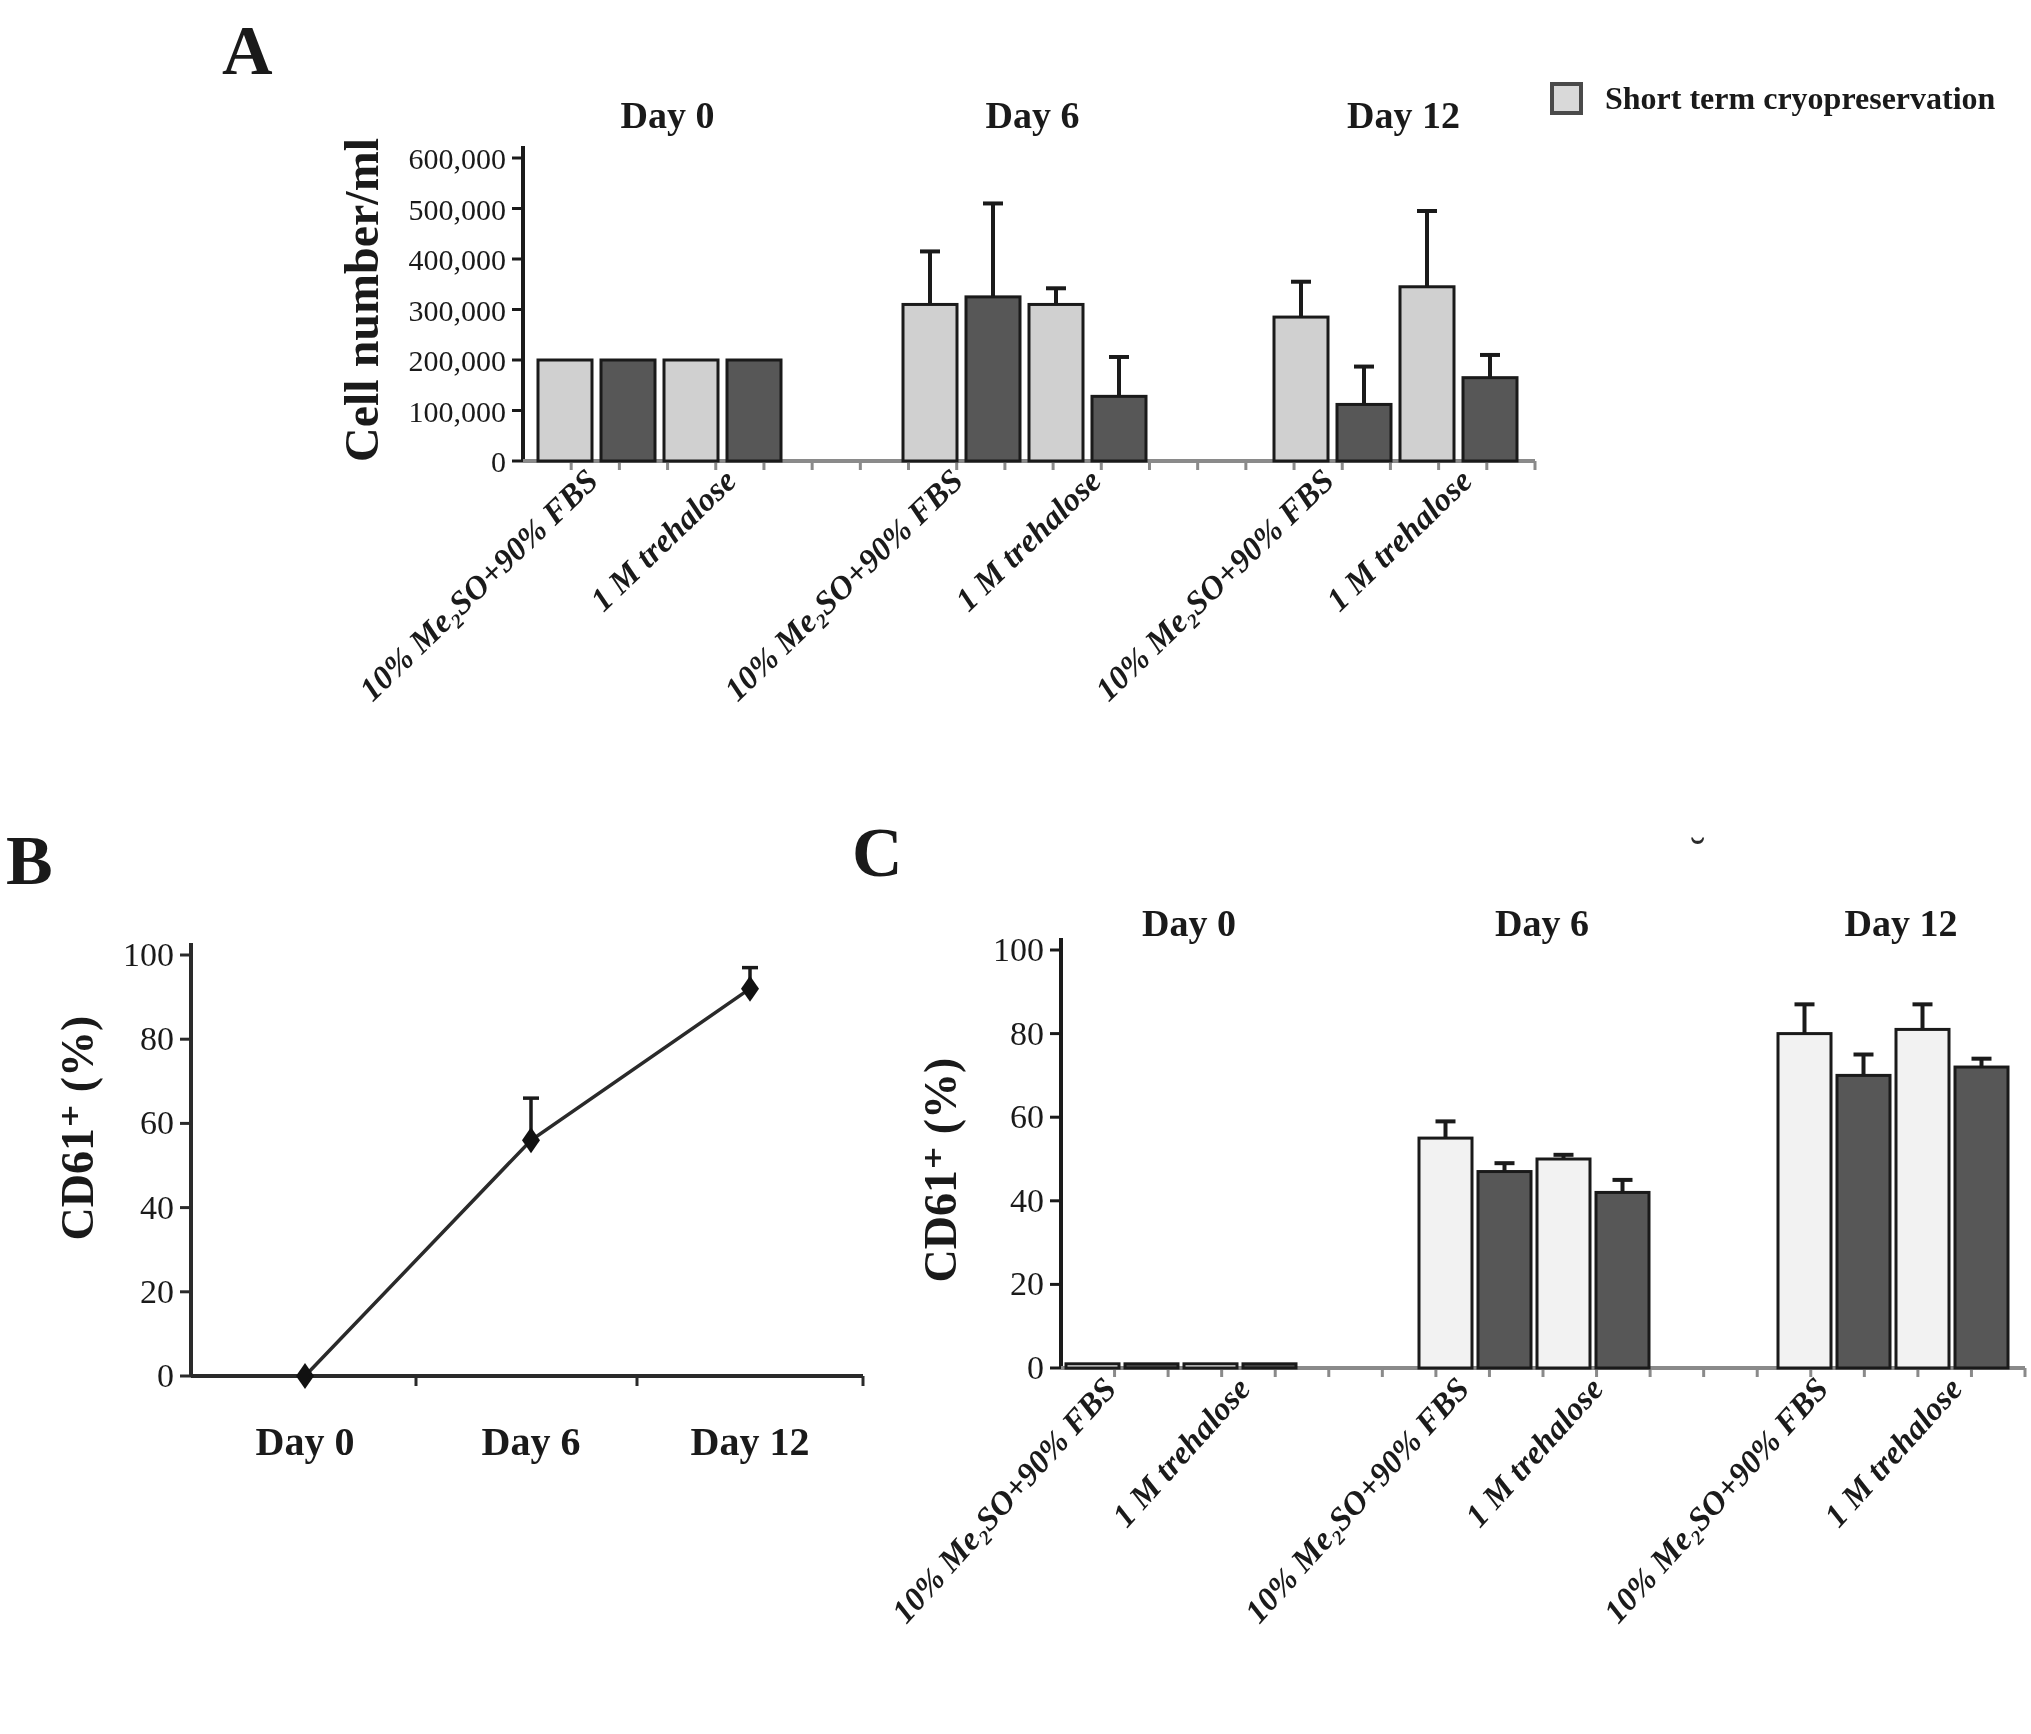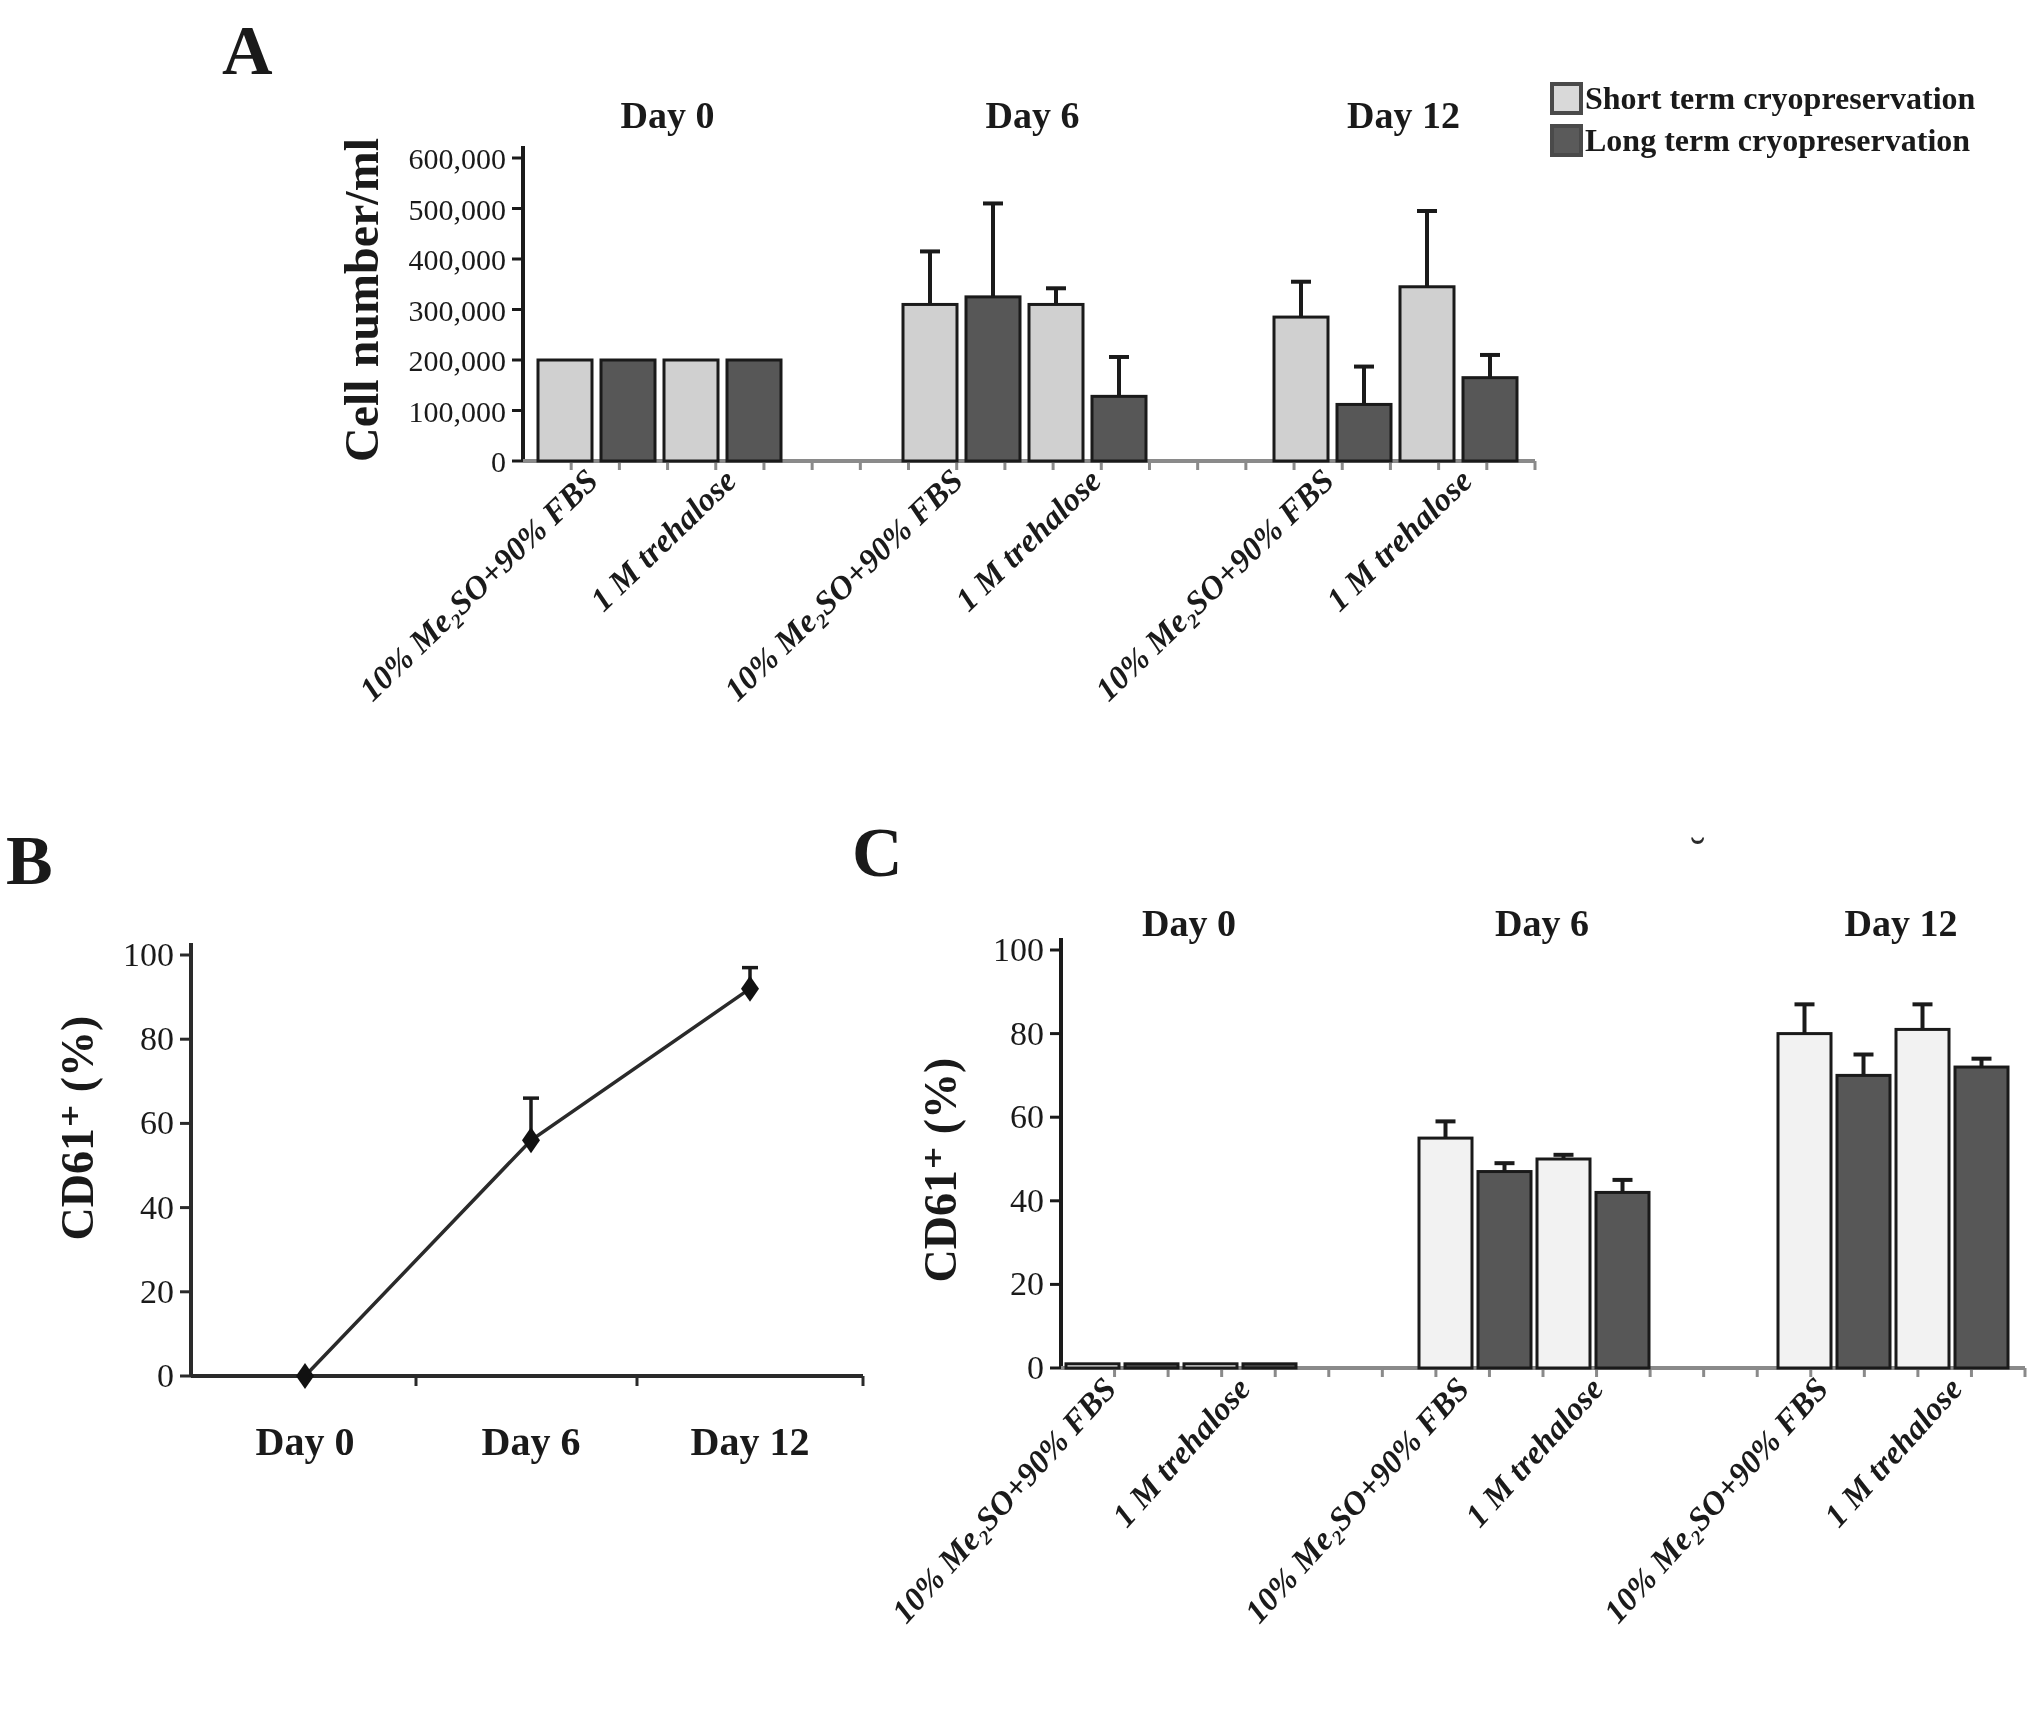--- a/index.html
+++ b/index.html
@@ -10,21 +10,21 @@
   .panel-letter{position:absolute;font-size:70px;font-weight:700;line-height:1;}
   #letter-a{left:222px;top:16px;}
   #letter-b{left:6px;top:826px;}
   #letter-c{left:852px;top:818px;}
   .ylabel{position:absolute;font-weight:700;white-space:nowrap;
           transform:translate(-50%,-50%) rotate(-90deg);}
   .ylabel-a{left:361px;top:300px;font-size:48px;}
   .ylabel-b{left:77px;top:1128px;font-size:46px;}
   .ylabel-c{left:940px;top:1170px;font-size:46px;}
   .legend{position:absolute;left:1550px;top:80px;}
-  .legend-row{display:flex;align-items:center;gap:2px;font-size:32px;font-weight:700;
+  .legend-row{display:flex;align-items:center;gap:22px;font-size:32px;font-weight:700;
               white-space:nowrap;margin-bottom:5px;}
   .swatch{width:33px;height:33px;border:4px solid #4a4a4a;box-sizing:border-box;flex:none;}
   .artifact{position:absolute;left:1690px;top:828px;font-size:46px;color:#2a2a2a;}
 </style>
 </head>
 <body>
 
 <div class="page">
 
   <svg id="chart-canvas" width="2031" height="1734" viewBox="0 0 2031 1734">
@@ -207,20 +207,16 @@
 
   <div class="ylabel ylabel-a">Cell number/ml</div>
   <div class="ylabel ylabel-b">CD61⁺ (%)</div>
   <div class="ylabel ylabel-c">CD61⁺ (%)</div>
 
   <div class="legend">
     <div class="legend-row">
       <span class="swatch" id="swatch-short" style="background: rgb(217, 217, 217);"></span>
       <span class="legend-label">Short term cryopreservation</span>
     </div>
-    <div class="legend-row">
-      <span class="swatch" id="swatch-long" style="background: rgb(90, 90, 90);"></span>
-      <span class="legend-label">Long term cryopreservation</span>
-    </div>
   </div>
 
   <div class="artifact">˘</div>
 </div>
 
 </body></html>

